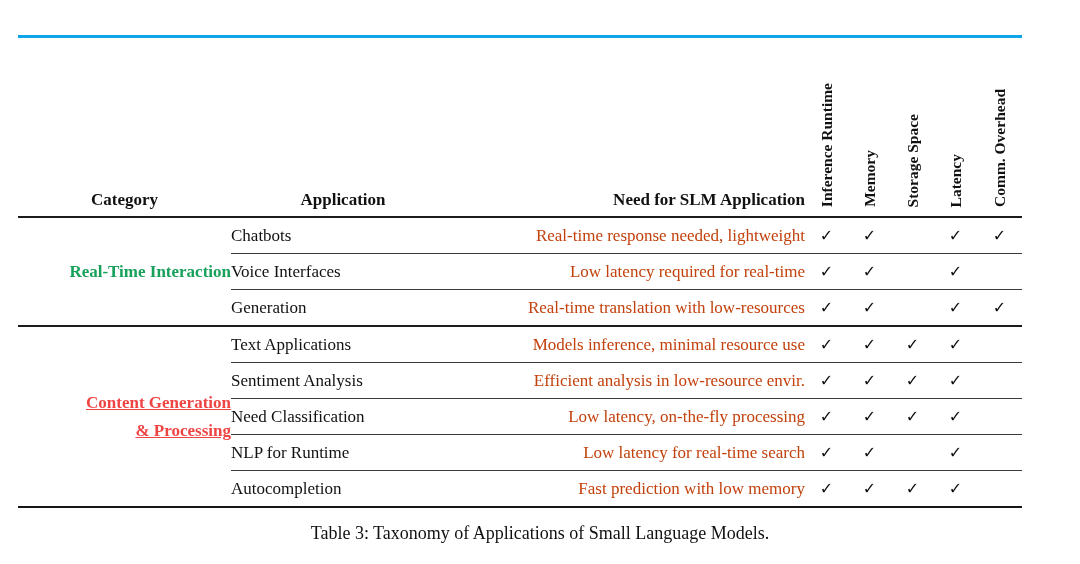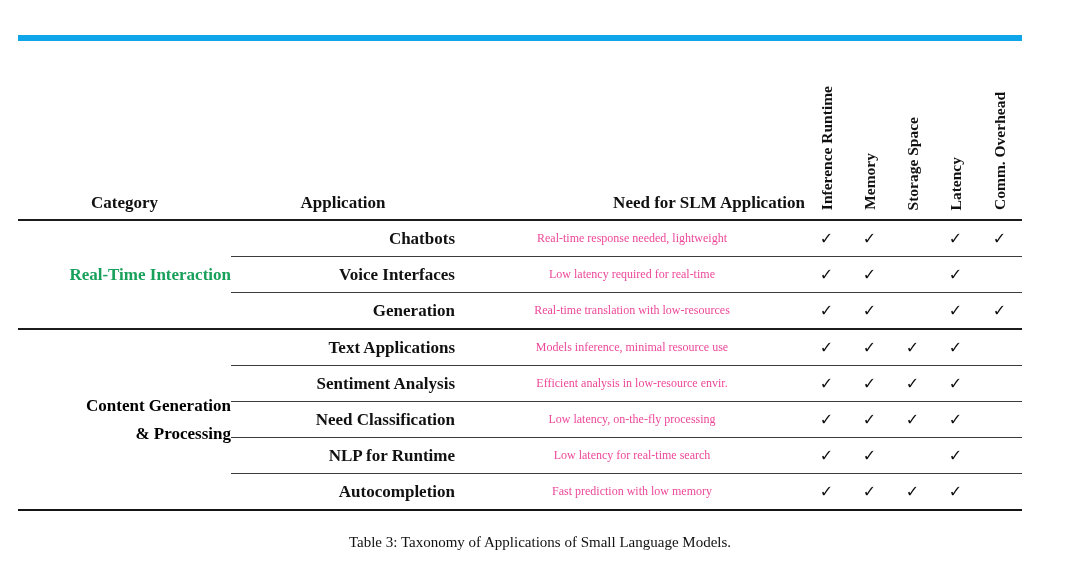--- a/index.html
+++ b/index.html
@@ -14,21 +14,21 @@
     background: #ffffff;
     font-family: "Liberation Serif", "DejaVu Serif", serif;
     color: #111111;
     overflow: hidden;
   }
   table.tbl {
     border-collapse: collapse;
     table-layout: fixed;
     width: 1004px;
     margin: 35px 0 14px 18px;
-    border-top: 6px solid #0ea5e9;
+    border-top: 3px solid #0ea5e9;
     border-bottom: 2px solid #151515;
   }
   col.c-cat   { width: 213px; }
   col.c-app   { width: 224px; }
   col.c-need  { width: 350px; }
   col.c-chk   { width: 43px; }
   col.c-chk-l { width: 45px; }
 
   thead th {
     border-bottom: 2px solid #1c1c1c;
@@ -50,44 +50,44 @@
     line-height: 1;
     margin-bottom: -2px;
   }
 
   tbody td {
     height: 35px;
     padding: 0;
     vertical-align: middle;
     font-size: 17px;
   }
-  td.app  { text-align: right; font-weight: bold; }
-  td.need { text-align: center; padding-left: 4px; font-size: 12px; color: #ec4899; }
+  td.app  { text-align: left; font-weight: normal; }
+  td.need { text-align: right; padding-left: 4px; font-size: 17px; color: #c2410c; }
   td.chk  { text-align: center; }
   td.chk span {
     font-family: "DejaVu Sans", sans-serif;
     font-size: 16px;
     color: #0b0b0b;
   }
   td.cat {
     text-align: right;
     font-weight: bold;
     vertical-align: middle;
     line-height: 1.62;
   }
   td.cat-green { color: #18a15b; }
-  td.cat-blue  { color: #000000; }
+  td.cat-blue  { color: #ef4444; text-decoration: underline; }
 
   tr.cl td { border-top: 1px solid #3c3c3c; }
   tr.sec td { border-top: 2px solid #1c1c1c; }
 
   .caption {
-    margin-top: 23px;
+    margin-top: 15px;
     text-align: center;
-    font-size: 15px;
+    font-size: 18px;
     color: #111111;
   }
 </style>
 </head>
 <body>
 
 <div class="page">
   <table class="tbl">
     <colgroup>
       <col class="c-cat">

